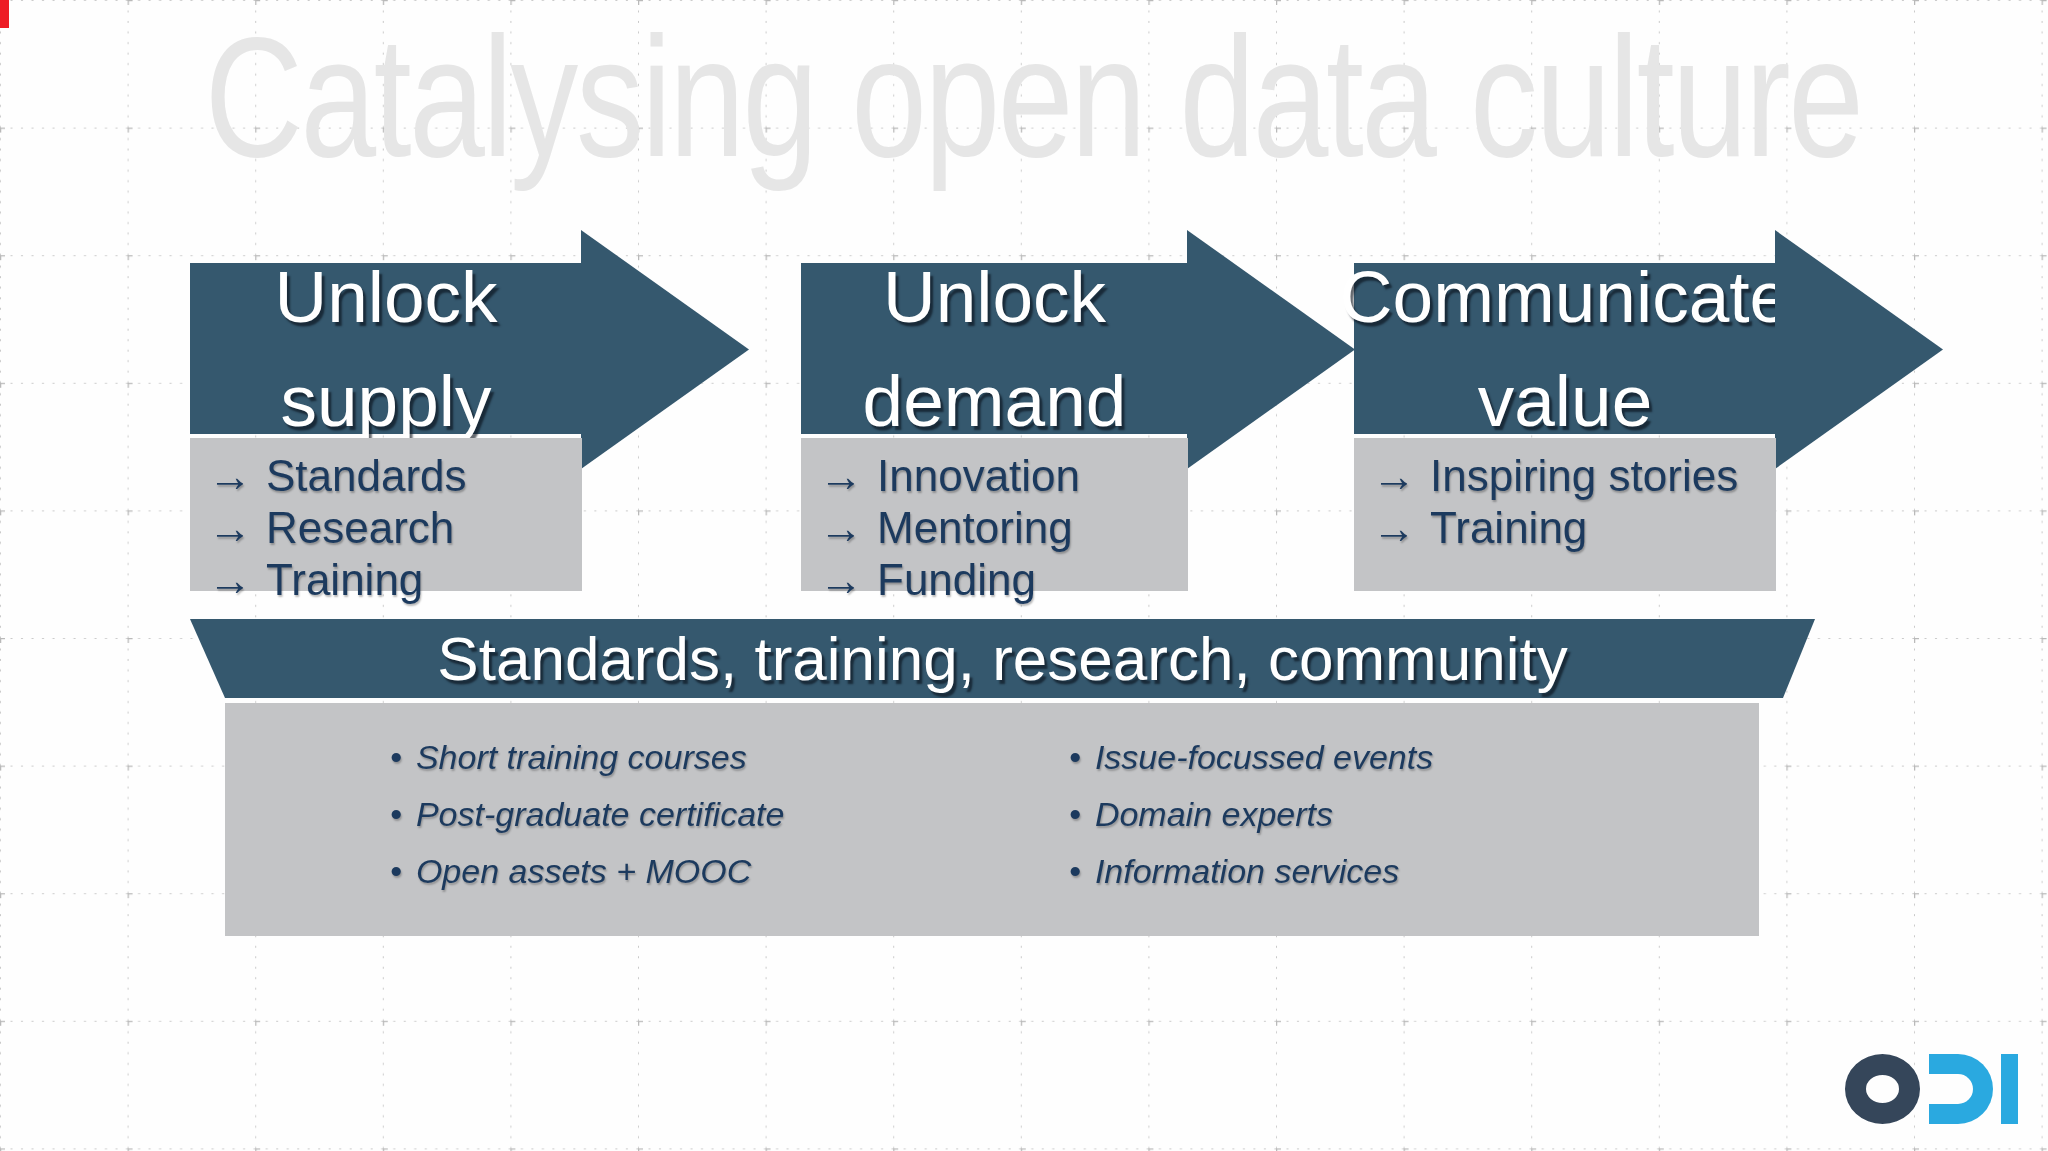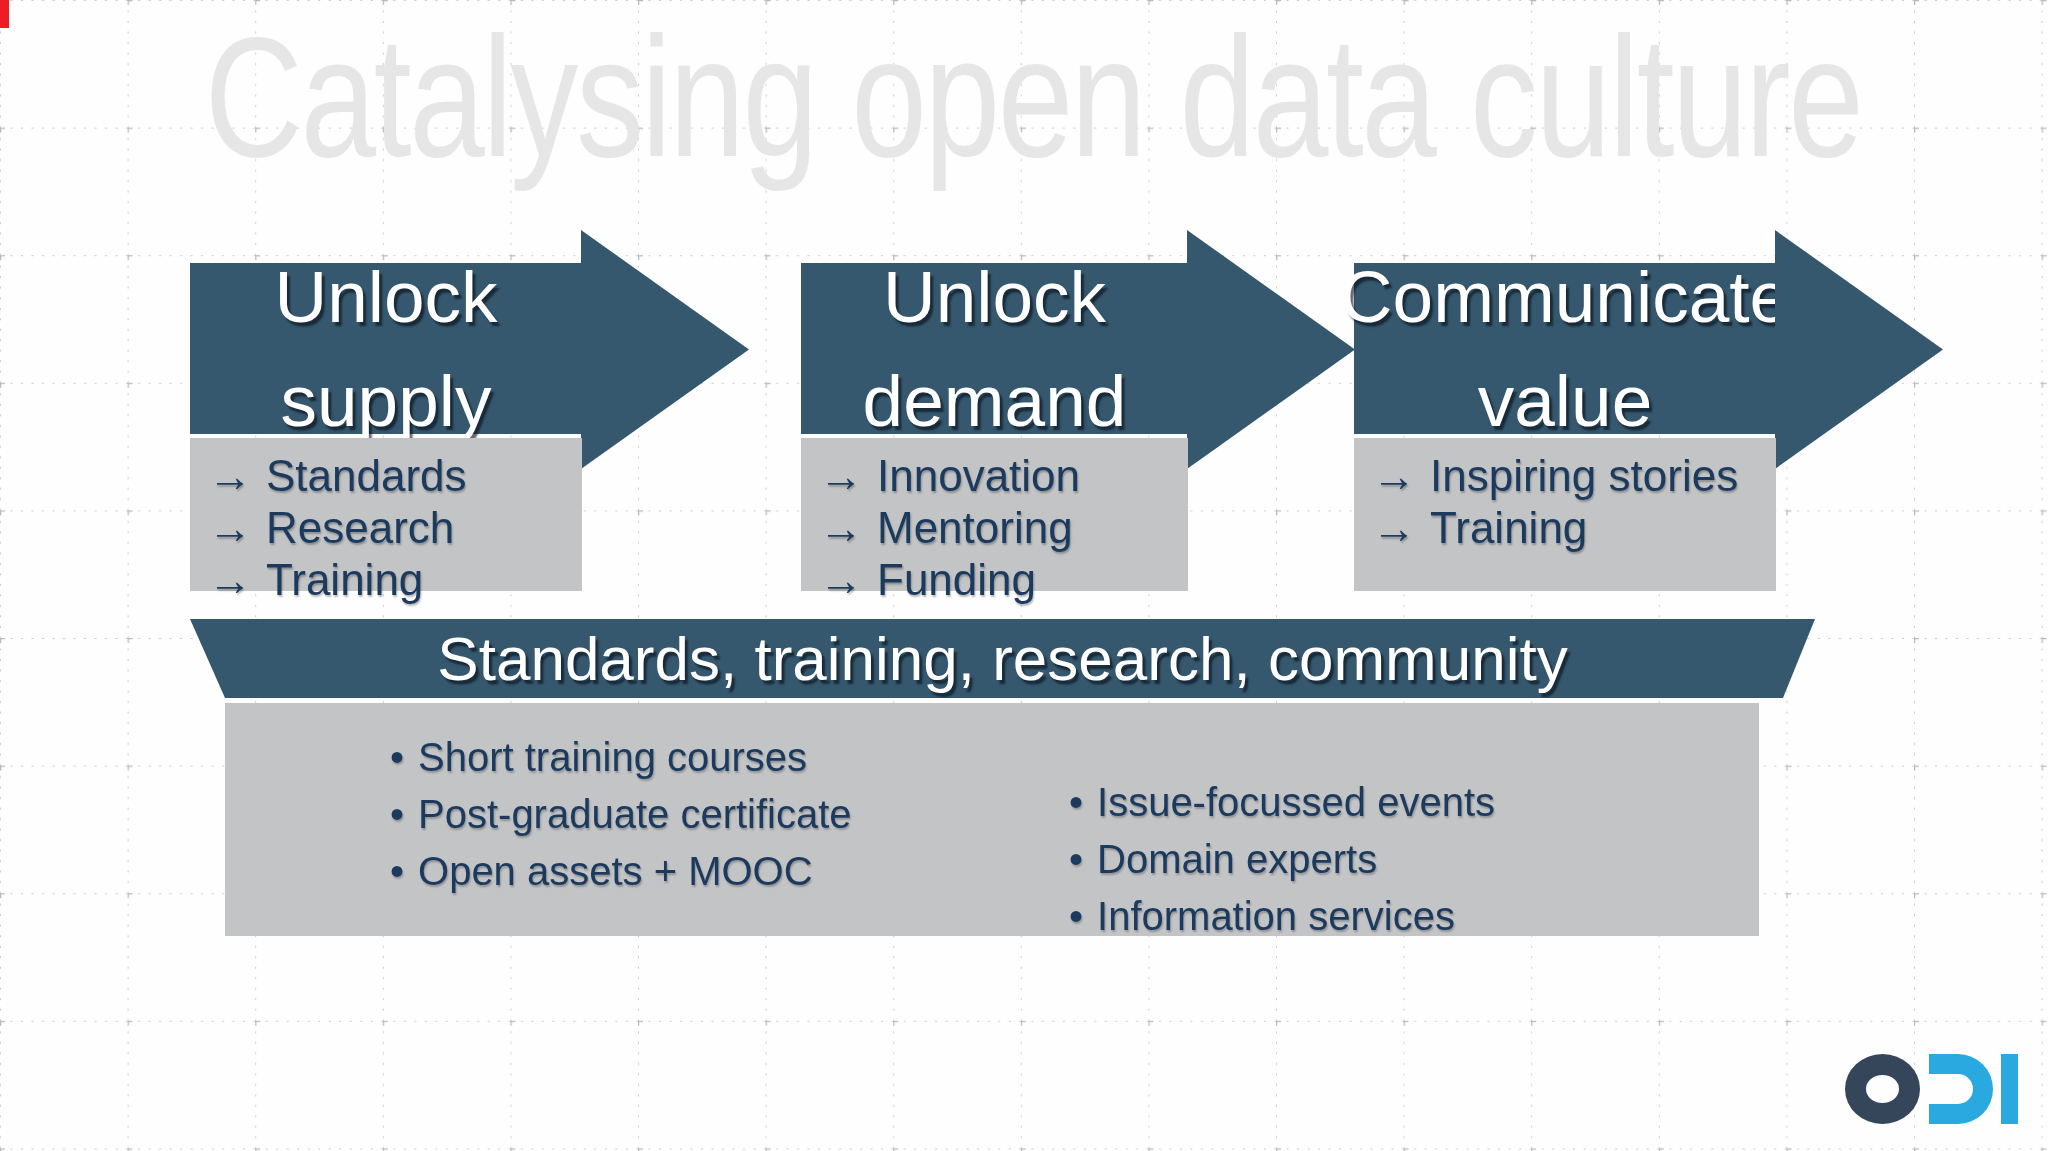--- a/index.html
+++ b/index.html
@@ -63,25 +63,26 @@
     color:#fff;font-size:62px;
     text-shadow:3px 4px 2px rgba(8,14,24,0.62);
     white-space:nowrap;
   }
   .foundation{
     position:absolute;left:225px;top:703px;width:1534px;height:233px;
     background:var(--box-gray,#c3c4c6);
   }
   .foundation ul{list-style:none;margin:0;padding:0;position:absolute;top:26px;}
   .foundation ul.fcol-left{left:165px;}
-  .foundation ul.fcol-right{left:844px;margin-top:45px;}
+  .foundation ul.fcol-right{left:844px;}
   .foundation li{
-    font-size:40px;line-height:57px;white-space:nowrap;
+    font-size:34px;line-height:57px;white-space:nowrap;
     color:var(--text-navy,#1c3a5e);
     text-shadow:1px 2px 2px rgba(0,0,0,0.25);
+    font-style:italic;
   }
   .li-bullet{display:inline-block;margin-right:14px;}
   .quote{
     position:absolute;top:1063px;right:224px;
     font-style:italic;font-size:52px;color:#0e0e0e;
     white-space:nowrap;
   }
   .odi-logo{position:absolute;left:1845px;top:1054px;width:175px;height:70px;}
   .odi-o{
     position:absolute;left:0;top:0;width:75px;height:70px;

